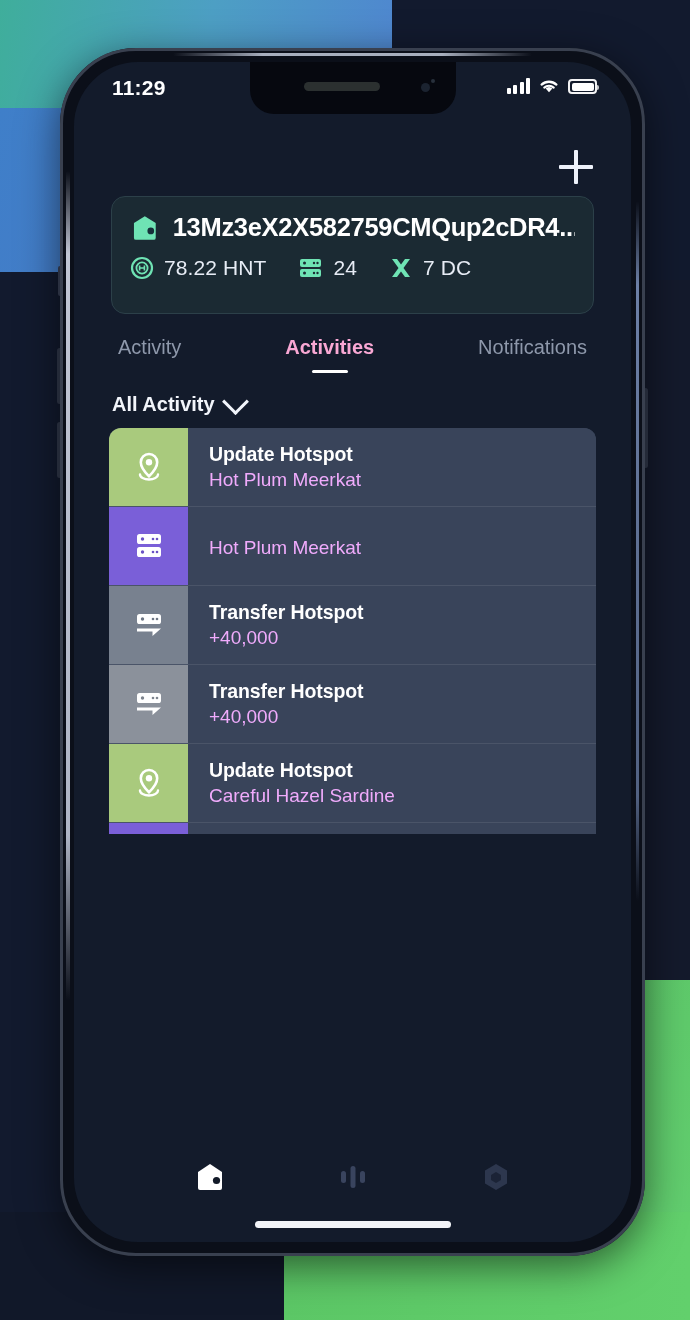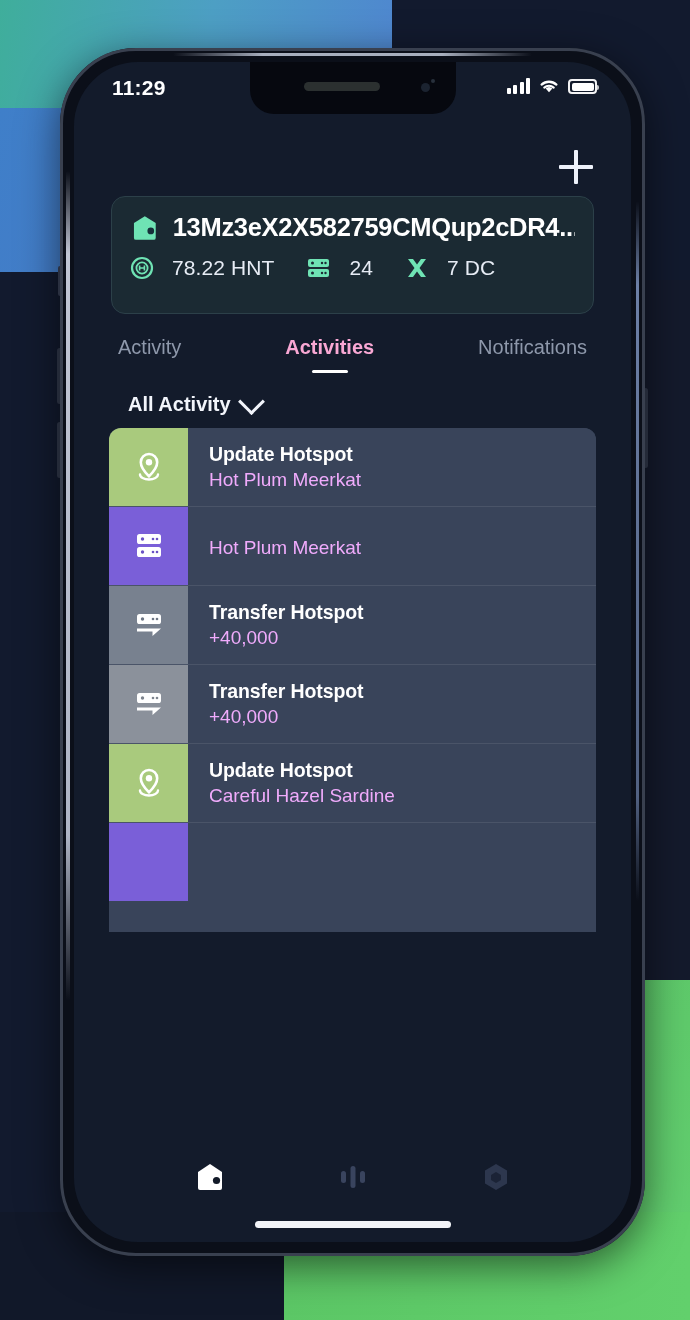--- a/index.html
+++ b/index.html
@@ -218,21 +218,21 @@
     display: flex; align-items: center; gap: 13px;
   }
   .wallet-addr {
     color: #ffffff; font-size: 25.5px; font-weight: bold;
     letter-spacing: -0.3px;
     white-space: nowrap; overflow: hidden;
   }
   .wallet-row2 {
     display: flex; align-items: center; margin-top: 14px;
   }
-  .stat { display: flex; align-items: center; gap: 18px; }
+  .stat { display: flex; align-items: center; gap: 10px; }
   .stat + .stat { margin-left: 32px; }
   .stat-val {
     color: #e7ecf5; font-size: 21px; font-weight: 500;
     letter-spacing: 0.1px;
   }
 
   
   .tabs {
     display: flex; align-items: center; justify-content: space-between;
     padding: 22px 44px 0 44px;
@@ -249,36 +249,35 @@
     position: absolute; left: 50%; transform: translateX(-50%);
     bottom: 0; width: 36px; height: 3px; border-radius: 2px;
     background: #ffffff;
   }
 
   
   .filter-row {
     display: flex; align-items: center; gap: 11px;
     padding: 20px 0 0 38px;
     cursor: pointer;
-    margin-left: 16px;
   }
   .filter-label {
     color: #f2f5fb; font-size: 20px; font-weight: bold;
   }
   .chev {
     width: 16px; height: 16px;
     border-right: 3.5px solid #f2f5fb;
     border-bottom: 3.5px solid #f2f5fb;
     transform: rotate(45deg) translate(-2px,-2px);
   }
 
   
   .list-wrap {
     margin: 12px auto 0 auto;
-    width: 487px; height: 504px;
+    width: 487px; height: 406px;
     border-radius: 12px 12px 0 0;
     overflow: hidden;
     background: #39445a;
   }
   .act-row {
     display: flex; align-items: stretch;
     height: 78px;
     background: #39445a;
     border-top: 1px solid rgba(255,255,255,0.09);
     cursor: pointer;

